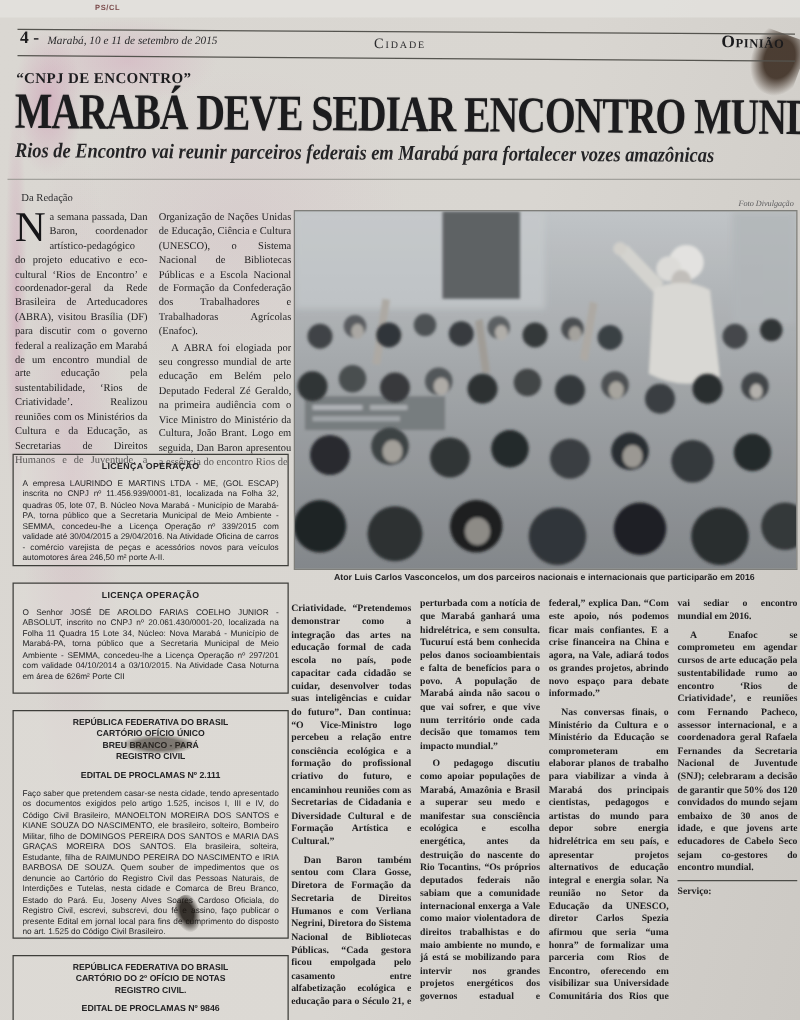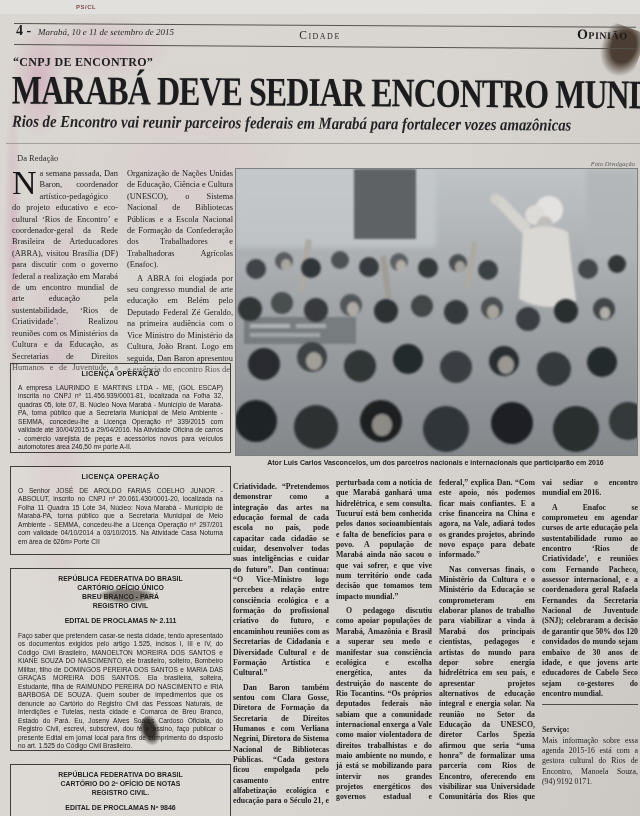--- a/index.html
+++ b/index.html
@@ -58,21 +58,21 @@
   .photo-frame{position:absolute;top:169px;left:236px;width:401px;height:286px;
     outline:1px solid #7e7e7a;background:#9b9ea0;}
   .photo-caption{position:absolute;top:459px;left:233px;width:405px;text-align:center;
     font-family:"Liberation Sans",sans-serif;font-size:7px;font-weight:bold;color:#242426;}
   
   .body-cols{position:absolute;top:478px;left:233px;width:405px;height:332px;
     column-count:4;column-gap:7px;column-fill:auto;
     font-size:7.8px;line-height:10.35px;text-align:justify;overflow:hidden;}
   .body-cols p{margin:4px 0 3px 0;text-indent:10px;font-weight:bold;}
   .body-cols p.cont{text-indent:0;}
-  .service{margin-top:5px;border-top:1px solid #4c4c48;padding-top:20px;}
+  .service{margin-top:5px;border-top:1px solid #4c4c48;padding-top:3px;}
   .service .svc-label{font-weight:bold;display:block;}
   
   .notice{position:absolute;left:10px;width:221px;border:1.2px solid #3e3e3a;
     padding:5px 7px;box-sizing:border-box;background:rgba(230,228,224,.25);
     font-family:"Liberation Sans",sans-serif;font-size:6.6px;line-height:8.5px;
     text-align:justify;color:#222224;overflow:hidden;}
   .notice .n-title{text-align:center;font-weight:bold;font-size:7px;margin:1px 0 5px 0;letter-spacing:.3px;}
   .notice .hdr-line{text-align:center;font-weight:bold;font-size:6.9px;line-height:9px;}
   .notice .e-title{text-align:center;font-weight:bold;font-size:7px;margin:7px 0 6px 0;}
   .notice-1{top:363px;height:90px;}
@@ -215,21 +215,20 @@
   <div class="photo-caption">Ator Luis Carlos Vasconcelos, um dos parceiros nacionais e internacionais que participarão em 2016</div>
 
   <div class="body-cols">
     <p class="cont">Criatividade. “Pretendemos demonstrar como a integração das artes na educação formal de cada escola no país, pode capacitar cada cidadão se cuidar, desenvolver todas suas inteligências e cuidar do futuro”. Dan continua: “O Vice-Ministro logo percebeu a relação entre consciência ecológica e a formação do profissional criativo do futuro, e encaminhou reuniões com as Secretarias de Cidadania e Diversidade Cultural e de Formação Artística e Cultural.”</p>
     <p>Dan Baron também sentou com Clara Gosse, Diretora de Formação da Secretaria de Direitos Humanos e com Verliana Negrini, Diretora do Sistema Nacional de Bibliotecas Públicas. “Cada gestora ficou empolgada pelo casamento entre alfabetização ecológica e educação para o Século 21, e perturbada com a notícia de que Marabá ganhará uma hidrelétrica, e sem consulta. Tucuruí está bem conhecida pelos danos socioambientais e falta de benefícios para o povo. A população de Marabá ainda não sacou o que vai sofrer, e que vive num território onde cada decisão que tomamos tem impacto mundial.”</p>
     <p>O pedagogo discutiu como apoiar populações de Marabá, Amazônia e Brasil a superar seu medo e manifestar sua consciência ecológica e escolha energética, antes da destruição do nascente do Rio Tocantins. “Os próprios deputados federais não sabiam que a comunidade internacional enxerga a Vale como maior violentadora de direitos trabalhistas e do maio ambiente no mundo, e já está se mobilizando para intervir nos grandes projetos energéticos dos governos estadual e federal,” explica Dan. “Com este apoio, nós podemos ficar mais confiantes. E a crise financeira na China e agora, na Vale, adiará todos os grandes projetos, abrindo novo espaço para debate informado.”</p>
     <p>Nas conversas finais, o Ministério da Cultura e o Ministério da Educação se comprometeram em elaborar planos de trabalho para viabilizar a vinda à Marabá dos principais cientistas, pedagogos e artistas do mundo para depor sobre energia hidrelétrica em seu país, e apresentar projetos alternativos de educação integral e energia solar. Na reunião no Setor da Educação da UNESCO, diretor Carlos Spezia afirmou que seria “uma honra” de formalizar uma parceria com Rios de Encontro, oferecendo em visibilizar sua Universidade Comunitária dos Rios que vai sediar o encontro mundial em 2016.</p>
     <p>A Enafoc se comprometeu em agendar cursos de arte educação pela sustentabilidade rumo ao encontro ‘Rios de Criatividade’, e reuniões com Fernando Pacheco, assessor internacional, e a coordenadora geral Rafaela Fernandes da Secretaria Nacional de Juventude (SNJ); celebraram a decisão de garantir que 50% dos 120 convidados do mundo sejam embaixo de 30 anos de idade, e que jovens arte educadores de Cabelo Seco sejam co-gestores do encontro mundial.</p>
     <div class="service">
       <span class="svc-label">Serviço:</span>
-      <span>Mais informação sobre essa agenda 2015-16 está com a gestora cultural do Rios de Encontro, Manoela Souza, (94) 9192 0171.</span>
     </div>
   </div>
 
   <div class="notice notice-1">
     <div class="n-title">LICENÇA OPERAÇÃO</div>
     <div>A empresa LAURINDO E MARTINS LTDA - ME, (GOL ESCAP) inscrita no CNPJ nº 11.456.939/0001-81, localizada na Folha 32, quadras 05, lote 07, B. Núcleo Nova Marabá - Município de Marabá-PA, torna público que a Secretaria Municipal de Meio Ambiente - SEMMA, concedeu-lhe a Licença Operação nº 339/2015 com validade até 30/04/2015 a 29/04/2016. Na Atividade Oficina de carros - comércio varejista de peças e acessórios novos para veículos automotores área 246,50 m² porte A-II.</div>
   </div>
 
   <div class="notice notice-2">
     <div class="n-title">LICENÇA OPERAÇÃO</div>

